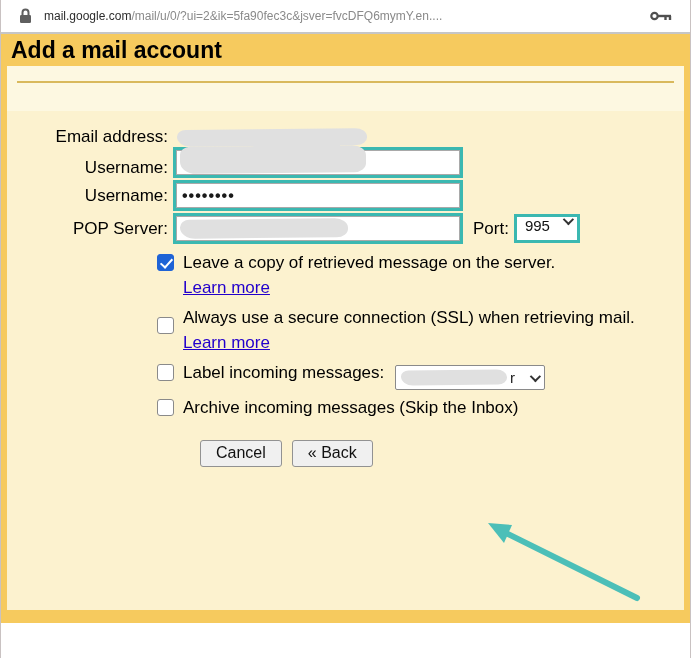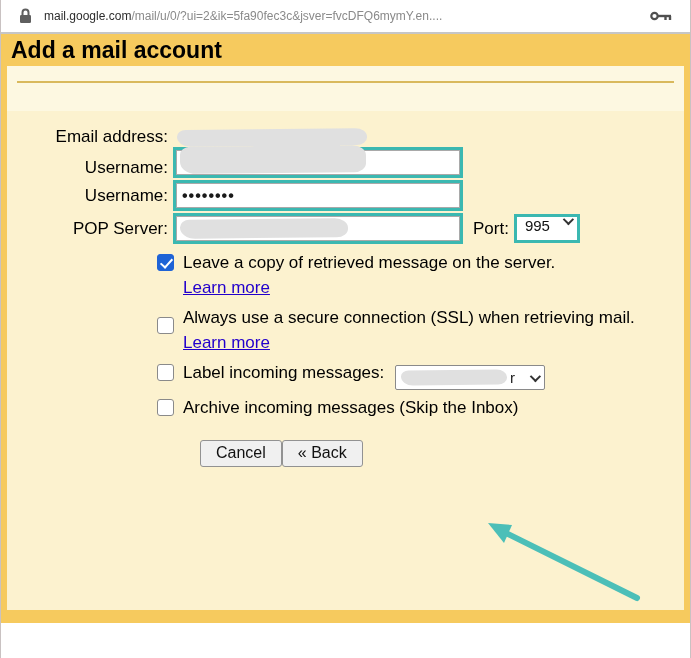--- a/index.html
+++ b/index.html
@@ -71,21 +71,21 @@
   .cbox.checked::after { content:""; position:absolute; left:5px; top:1px; width:5px; height:10px;
           border-right:2.5px solid #fff; border-bottom:2.5px solid #fff; transform:rotate(42deg); }
   .ctext { line-height:25px; }
   a.lnk { color:#2200cc; font-weight:normal; text-decoration:underline; cursor:pointer; }
   .banner a.lnk { font-weight:bold; }
   .label-select { display:inline-flex; align-items:center; justify-content:space-between;
           background:#fff; border:1px solid #8a8a8a; border-radius:2px; height:25px; width:150px;
           margin-left:6px; padding:0 6px 0 5px; vertical-align:-7px; }
   .label-select .frag { font-size:15px; color:#222; margin-left:-12px; }
 
-  .btn-row { margin:20px 0 0 193px; display:flex; gap:0; }
+  .btn-row { margin:20px 0 0 193px; display:flex; gap:10px; }
   .btn { font-family:"Liberation Sans", sans-serif; font-size:16px; color:#111;
          background:#f0f0f0; border:1px solid #929292; border-radius:3px;
          padding:3px 15px 4px; cursor:pointer; }
   .btn.primary { font-weight:bold; }
 
   .arrow-overlay { position:absolute; left:0; top:0; width:691px; height:658px; pointer-events:none; }
 </style>
 </head>
 <body>
 

